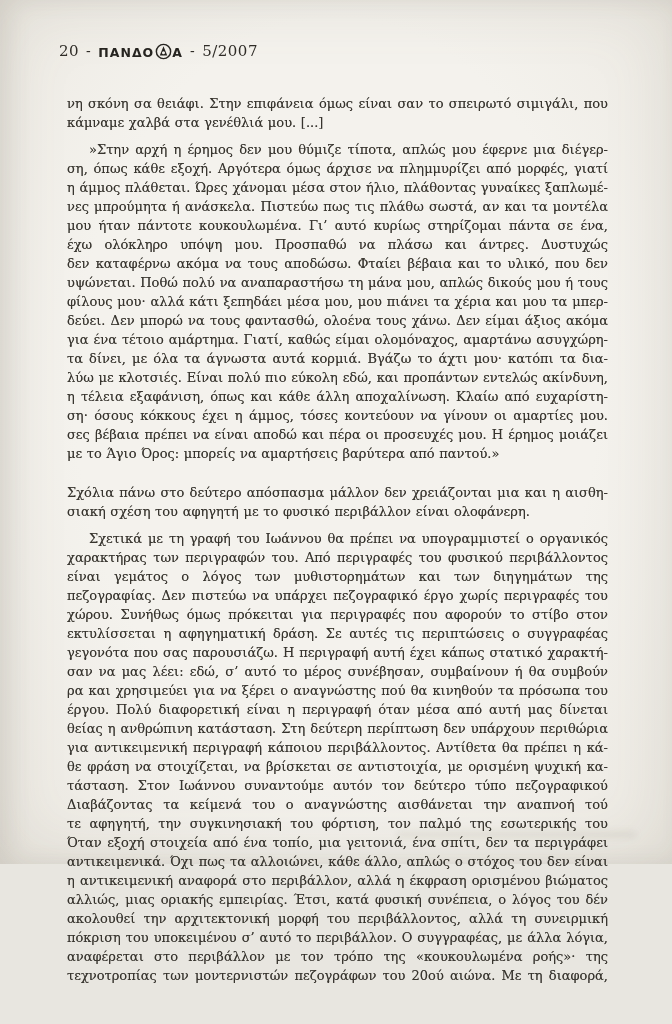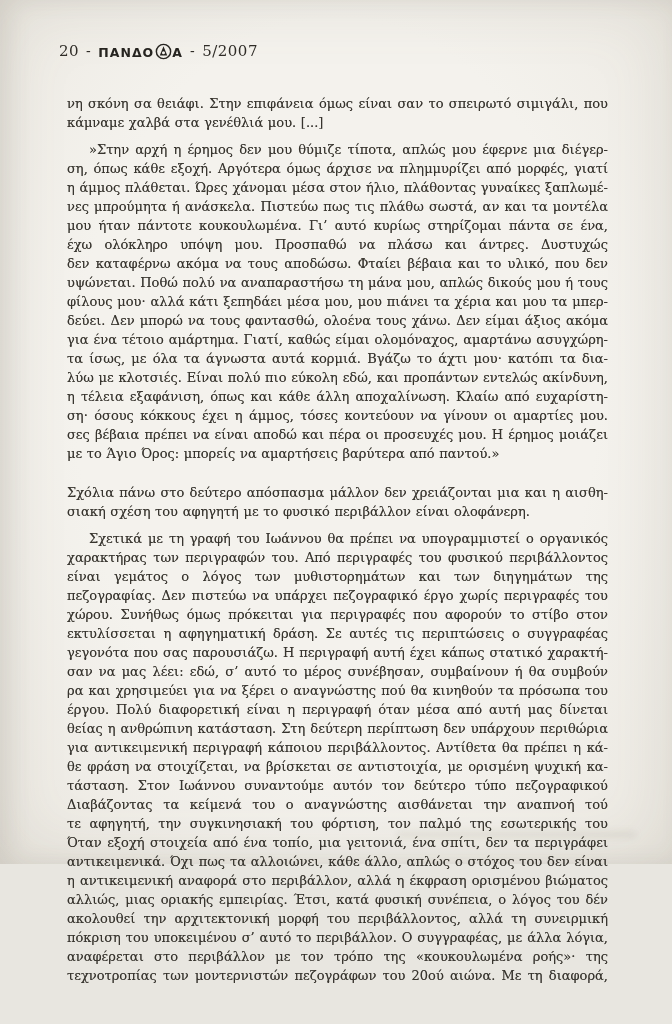--- a/index.html
+++ b/index.html
@@ -88,21 +88,21 @@
         <div class="line">ση, όπως κάθε εξοχή. Αργότερα όμως άρχισε να πλημμυρίζει από μορφές, γιατί</div>
         <div class="line">η άμμος πλάθεται. Ώρες χάνομαι μέσα στον ήλιο, πλάθοντας γυναίκες ξαπλωμέ-</div>
         <div class="line">νες μπρούμητα ή ανάσκελα. Πιστεύω πως τις πλάθω σωστά, αν και τα μοντέλα</div>
         <div class="line">μου ήταν πάντοτε κουκουλωμένα. Γι’ αυτό κυρίως στηρίζομαι πάντα σε ένα, που</div>
         <div class="line">έχω ολόκληρο υπόψη μου. Προσπαθώ να πλάσω και άντρες. Δυστυχώς ανάσκελα</div>
         <div class="line">δεν καταφέρνω ακόμα να τους αποδώσω. Φταίει βέβαια και το υλικό, που δεν</div>
         <div class="line">υψώνεται. Ποθώ πολύ να αναπαραστήσω τη μάνα μου, απλώς δικούς μου ή τους</div>
         <div class="line">φίλους μου· αλλά κάτι ξεπηδάει μέσα μου, μου πιάνει τα χέρια και μου τα μπερ-</div>
         <div class="line">δεύει. Δεν μπορώ να τους φαντασθώ, ολοένα τους χάνω. Δεν είμαι άξιος ακόμα</div>
         <div class="line">για ένα τέτοιο αμάρτημα. Γιατί, καθώς είμαι ολομόναχος, αμαρτάνω ασυγχώρη-</div>
-        <div class="line">τα ίσως, με όλα τα άγνωστα αυτά κορμιά. Βγάζω το άχτι μου· κατόπι τα δια-</div>
+        <div class="line">τα δίνει, με όλα τα άγνωστα αυτά κορμιά. Βγάζω το άχτι μου· κατόπι τα δια-</div>
         <div class="line">λύω με κλοτσιές. Είναι πολύ πιο εύκολη εδώ, και προπάντων εντελώς ακίνδυνη,</div>
         <div class="line">η τέλεια εξαφάνιση, όπως και κάθε άλλη αποχαλίνωση. Κλαίω από ευχαρίστη-</div>
         <div class="line">ση· όσους κόκκους έχει η άμμος, τόσες κοντεύουν να γίνουν οι αμαρτίες μου. Τό-</div>
         <div class="line">σες βέβαια πρέπει να είναι αποδώ και πέρα οι προσευχές μου. Η έρημος μοιάζει</div>
         <div class="line unjust">με το Άγιο Όρος: μπορείς να αμαρτήσεις βαρύτερα από παντού.»</div>
       </div>
       <div class="para gap-before">
         <div class="line">Σχόλια πάνω στο δεύτερο απόσπασμα μάλλον δεν χρειάζονται μια και η αισθη-</div>
         <div class="line unjust">σιακή σχέση του αφηγητή με το φυσικό περιβάλλον είναι ολοφάνερη.</div>
       </div>

